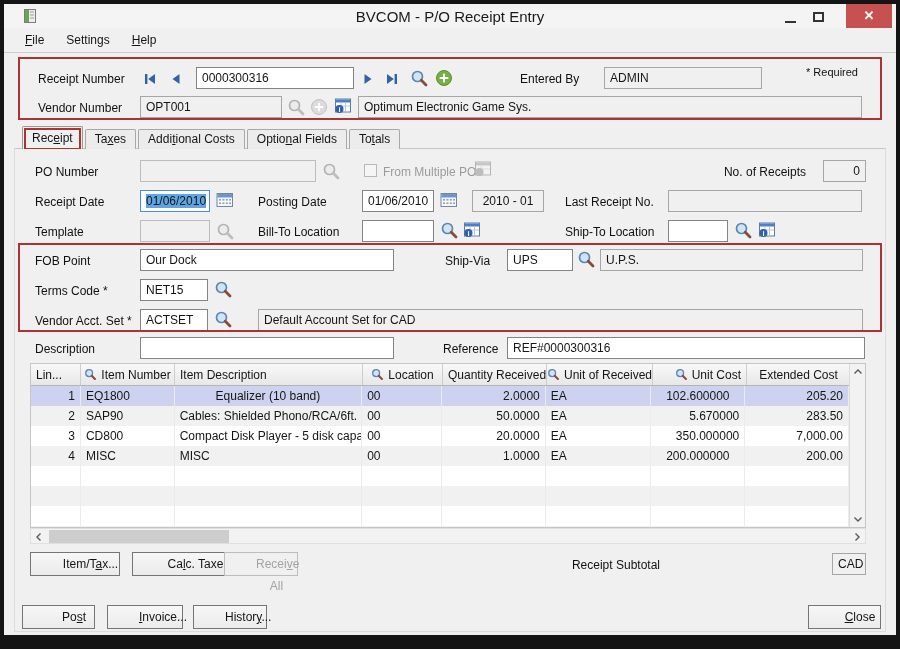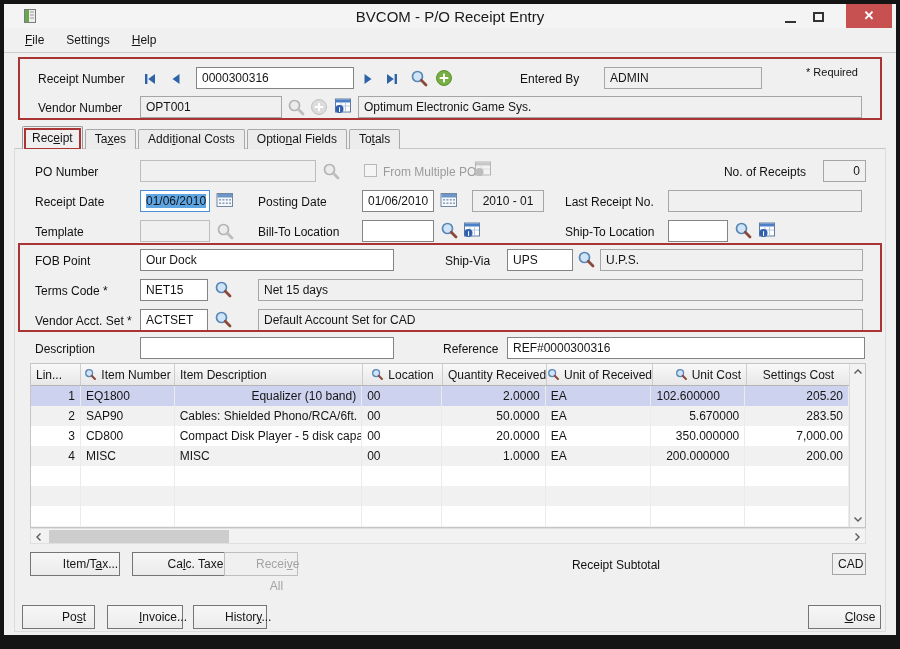--- a/index.html
+++ b/index.html
@@ -275,21 +275,20 @@
         <line x1="11.3" y1="11.3" x2="16" y2="16" stroke="#8a4a3b" stroke-width="2.8" stroke-linecap="round"></line>
       </svg></span>
   <div class="fld ro" style="left:600px;top:249px;width:263px">U.P.S.</div>
 
   <div class="lbl" style="left:35px;top:284px">Terms Code *</div>
   <div class="fld" style="left:140px;top:279px;width:68px">NET15</div>
   <span class="icon" style="left:214px;top:280px"><svg width="19" height="19" viewBox="0 0 19 19">
         <circle cx="7.5" cy="7.5" r="5" fill="#cfe4f7" stroke="#5b87b5" stroke-width="1.7"></circle>
         <line x1="11.3" y1="11.3" x2="16" y2="16" stroke="#8a4a3b" stroke-width="2.8" stroke-linecap="round"></line>
       </svg></span>
-  <div class="fld ro" style="left:258px;top:279px;width:605px">Net 15 days</div>
 
   <div class="lbl" style="left:35px;top:314px">Vendor Acct. Set *</div>
   <div class="fld" style="left:140px;top:309px;width:68px">ACTSET</div>
   <span class="icon" style="left:214px;top:310px"><svg width="19" height="19" viewBox="0 0 19 19">
         <circle cx="7.5" cy="7.5" r="5" fill="#cfe4f7" stroke="#5b87b5" stroke-width="1.7"></circle>
         <line x1="11.3" y1="11.3" x2="16" y2="16" stroke="#8a4a3b" stroke-width="2.8" stroke-linecap="round"></line>
       </svg></span>
   <div class="fld ro" style="left:258px;top:309px;width:605px">Default Account Set for CAD</div>
 
   <div class="lbl" style="left:35px;top:342px">Description</div>
@@ -330,32 +329,32 @@
           <span>Unit of Received</span>
         </div>
         <div class="g-hcell" style="width: 94px; justify-content: flex-end;">
           <span style="line-height: 0;"><svg width="13" height="13" viewBox="0 0 19 19">
               <circle cx="7.5" cy="7.5" r="5" fill="#cfe4f7" stroke="#5b87b5" stroke-width="1.9"></circle>
               <line x1="11.3" y1="11.3" x2="16" y2="16" stroke="#8a4a3b" stroke-width="3" stroke-linecap="round"></line>
             </svg></span>
           <span>Unit Cost</span>
         </div>
         <div class="g-hcell" style="width: 104px; justify-content: center;">
-          <span>Settings Cost</span>
+          <span>Extended Cost</span>
         </div>
       </div>
     <div class="g-body">
         <div class="g-row sel">
           <div class="g-cell" style="width: 50px; text-align: right;">1</div>
           <div class="g-cell" style="width: 94px; text-align: left;">EQ1800</div>
-          <div class="g-cell" style="width: 188px; text-align: right;">Equalizer (10 band)</div>
+          <div class="g-cell" style="width: 188px; text-align: center;">Equalizer (10 band)</div>
           <div class="g-cell" style="width: 80px; text-align: left;">00</div>
           <div class="g-cell" style="width: 104px; text-align: right;">2.0000</div>
           <div class="g-cell" style="width: 106px; text-align: left;">EA</div>
-          <div class="g-cell" style="width: 94px; text-align: left;">102.600000</div>
+          <div class="g-cell" style="width: 94px; text-align: center;">102.600000</div>
           <div class="g-cell" style="width: 104px; text-align: right;">205.20</div>
         </div>
         <div class="g-row">
           <div class="g-cell" style="width: 50px; text-align: right;">2</div>
           <div class="g-cell" style="width: 94px; text-align: left;">SAP90</div>
           <div class="g-cell" style="width: 188px; text-align: left;">Cables: Shielded Phono/RCA/6ft.</div>
           <div class="g-cell" style="width: 80px; text-align: left;">00</div>
           <div class="g-cell" style="width: 104px; text-align: right;">50.0000</div>
           <div class="g-cell" style="width: 106px; text-align: left;">EA</div>
           <div class="g-cell" style="width: 94px; text-align: right;">5.670000</div>

